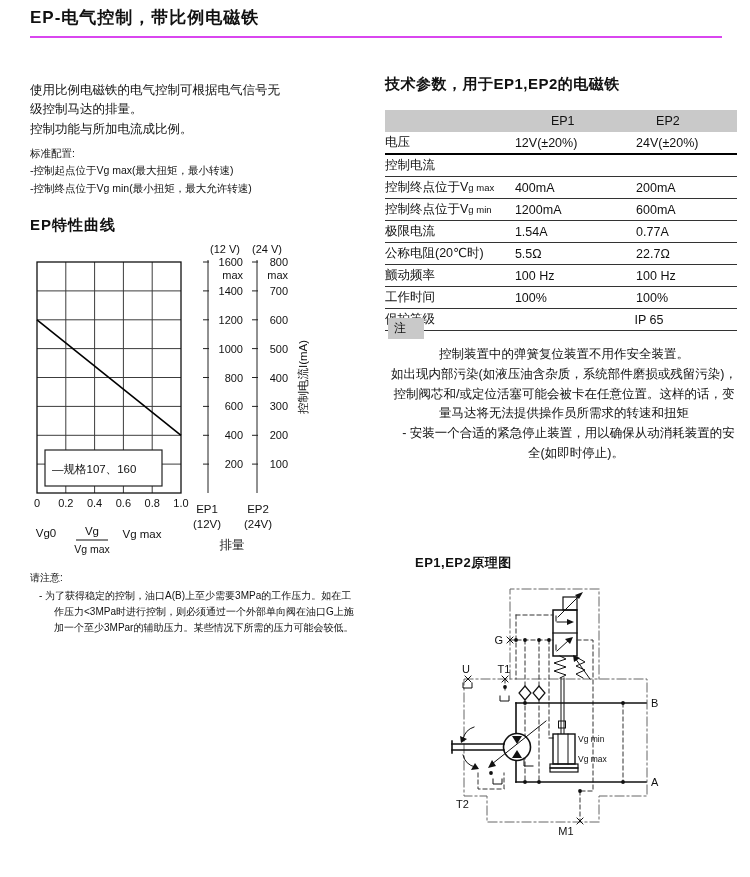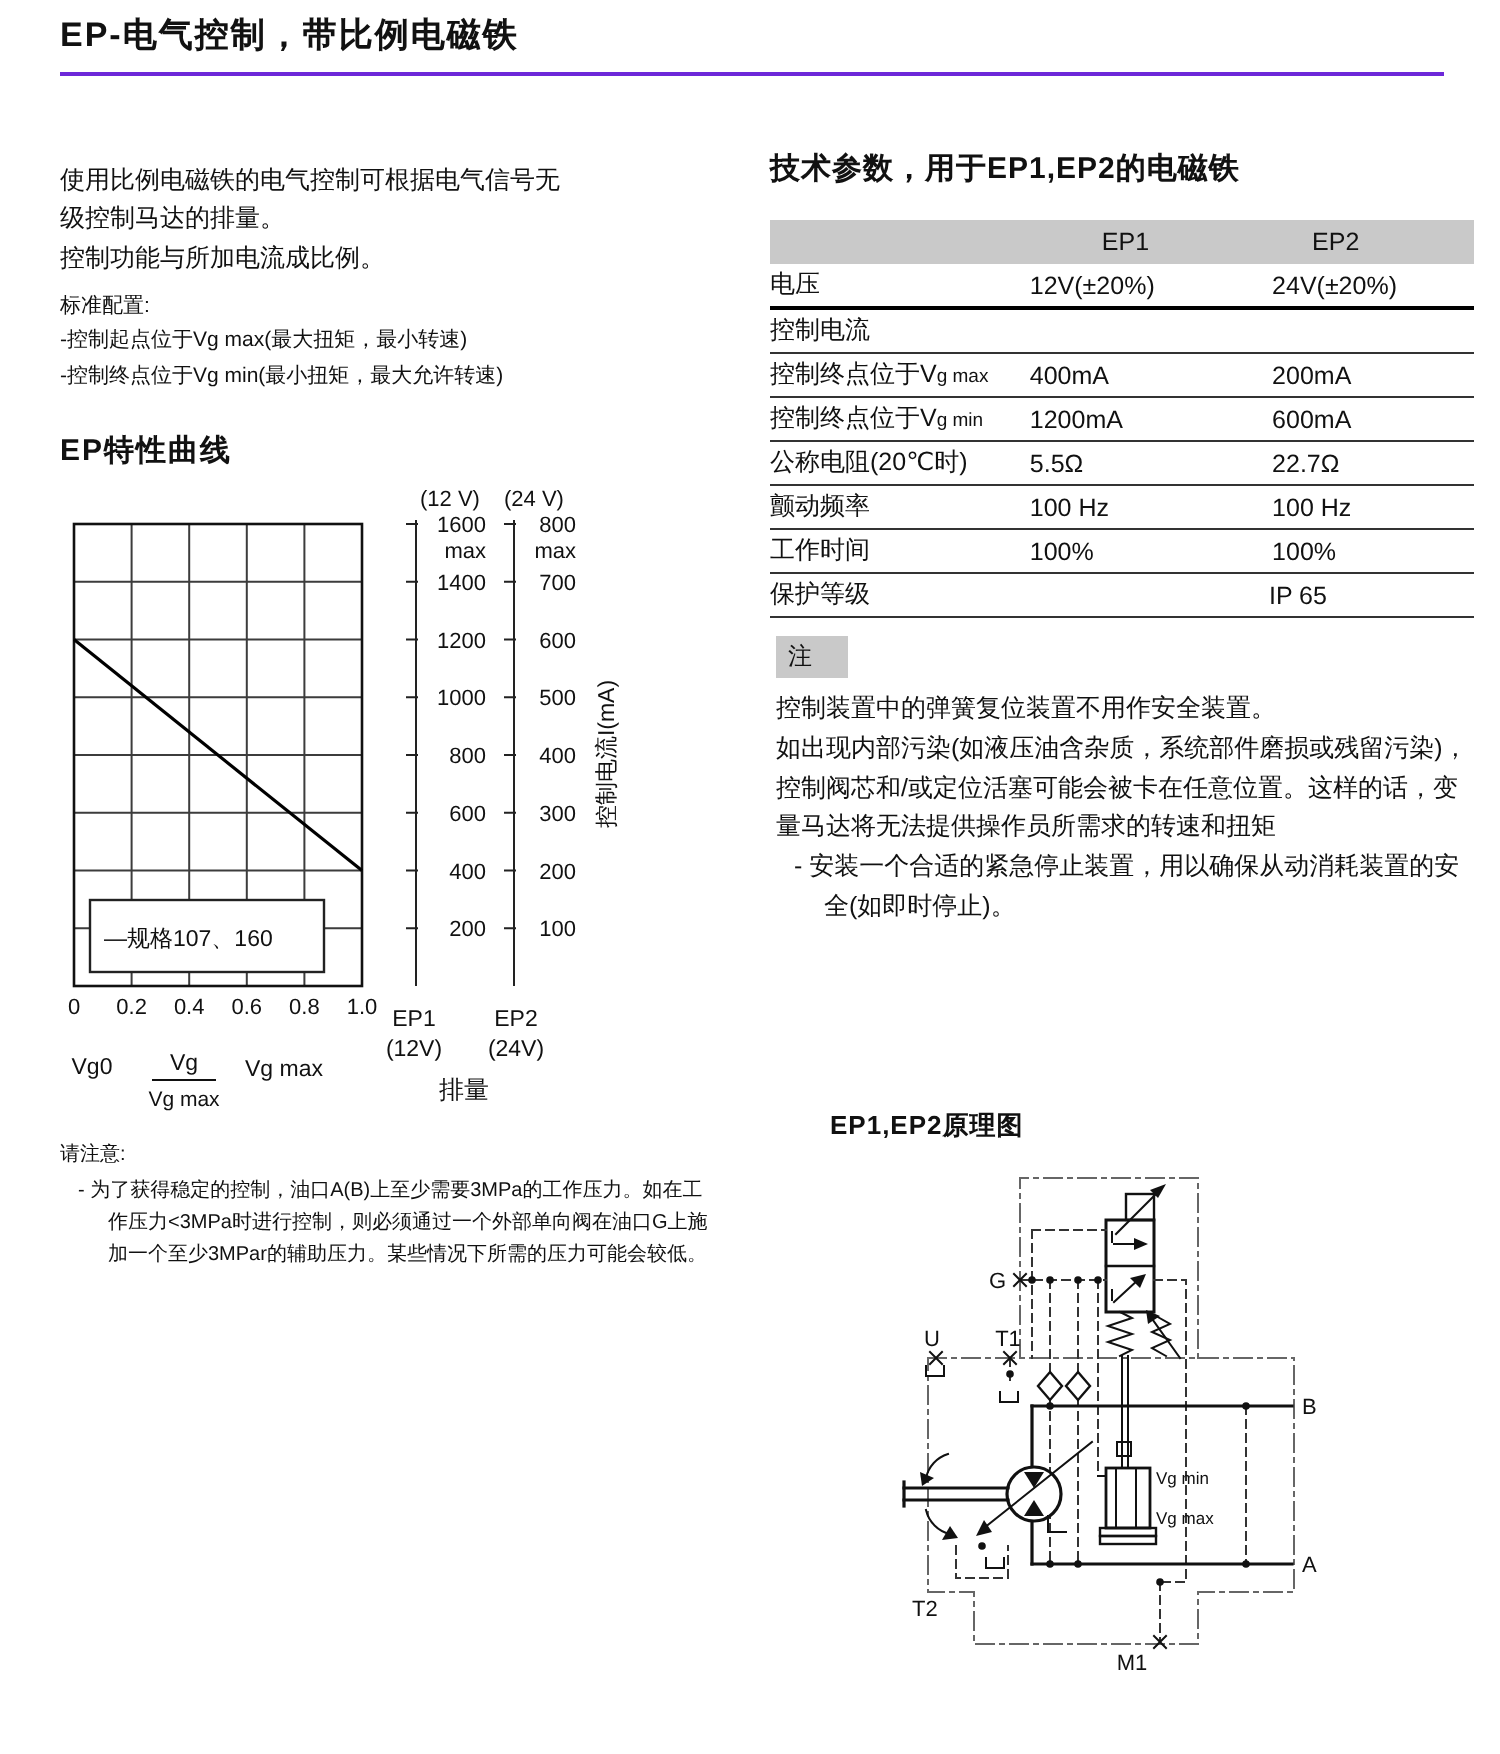--- a/index.html
+++ b/index.html
@@ -1,21 +1,21 @@
 <!DOCTYPE html>
 <html><head>
 <meta charset="utf-8">
 <style>
   html,body{margin:0;padding:0;}
   body{
     width:750px;height:877px;background:#fff;position:relative;overflow:hidden;
     font-family:"Liberation Sans","DejaVu Sans",sans-serif;color:#111;
     -webkit-font-smoothing:antialiased;
   }
-  .hdr{position:absolute;left:30px;top:6px;width:692px;border-bottom:2px solid #6d28d9;padding-bottom:7px;}
+  .hdr{position:absolute;left:30px;top:6px;width:692px;border-bottom:2px solid #d946ef;padding-bottom:7px;}
   .hdr h1{margin:0;font-size:17px;font-weight:bold;letter-spacing:1px;}
   .col-left{position:absolute;left:30px;top:75px;width:340px;}
   .col-right{position:absolute;left:385px;top:68px;width:352px;}
   .col-left>*,.col-right>*{position:absolute;}
   .intro{top:6px;left:0;width:252px;font-size:12.5px;line-height:1.55;}
   .intro p{margin:0;}
   .config{top:70px;left:0;width:320px;font-size:10.5px;line-height:1.65;}
   .config div{white-space:nowrap;}
   .chart-h2{top:141px;left:0;margin:0;font-size:15px;font-weight:bold;letter-spacing:1px;}
   .chart-wrap{top:170px;left:0;}
@@ -30,21 +30,21 @@
   .tech-table tbody tr.strong{border-bottom:2px solid #000;}
   .tech-table .c-label{width:158px;}
   .tech-table .c-ep1{width:102px;}
   .tech-table .c-ep2{width:92px;}
   .tech-table th.h-ep1{padding-left:36px;}
   .tech-table th.h-ep2{padding-left:20px;}
   .tech-table td.span-val{text-align:center;padding-left:46px;}
   .sub{font-size:9.5px;}
   .note-chip{top:250px;left:3px;background:#c9c9c9;font-size:12px;padding:2px 18px 2px 6px;}
   .note-body{top:277px;left:3px;width:352px;font-size:12.5px;line-height:1.58;}
-  .note-body p{margin:0;}
+  .note-body p{margin:0;text-align:center;}
   .note-body .b{padding-left:24px;text-indent:-15px;}
   .diag-title{top:486px;left:30px;font-size:13px;font-weight:bold;letter-spacing:0.5px;}
   .diag-svg{top:507px;left:15px;}
   svg text{font-family:"Liberation Sans","DejaVu Sans",sans-serif;fill:#111;}
 </style>
 </head>
 <body>
 
 <header class="hdr">
   <h1>EP-电气控制，带比例电磁铁</h1>
@@ -168,20 +168,25 @@
       </tr>
       <tr>
         <td><span>控制终点位于V</span><span class="sub">g max</span></td>
         <td>400mA</td>
         <td>200mA</td>
       </tr>
       <tr>
         <td><span>控制终点位于V</span><span class="sub">g min</span></td>
         <td>1200mA</td>
         <td>600mA</td>
+      </tr>
+      <tr>
+        <td>极限电流</td>
+        <td>1.54A</td>
+        <td>0.77A</td>
       </tr>
       <tr>
         <td>公称电阻(20℃时)</td>
         <td>5.5Ω</td>
         <td>22.7Ω</td>
       </tr>
       <tr>
         <td>颤动频率</td>
         <td>100 Hz</td>
         <td>100 Hz</td>

